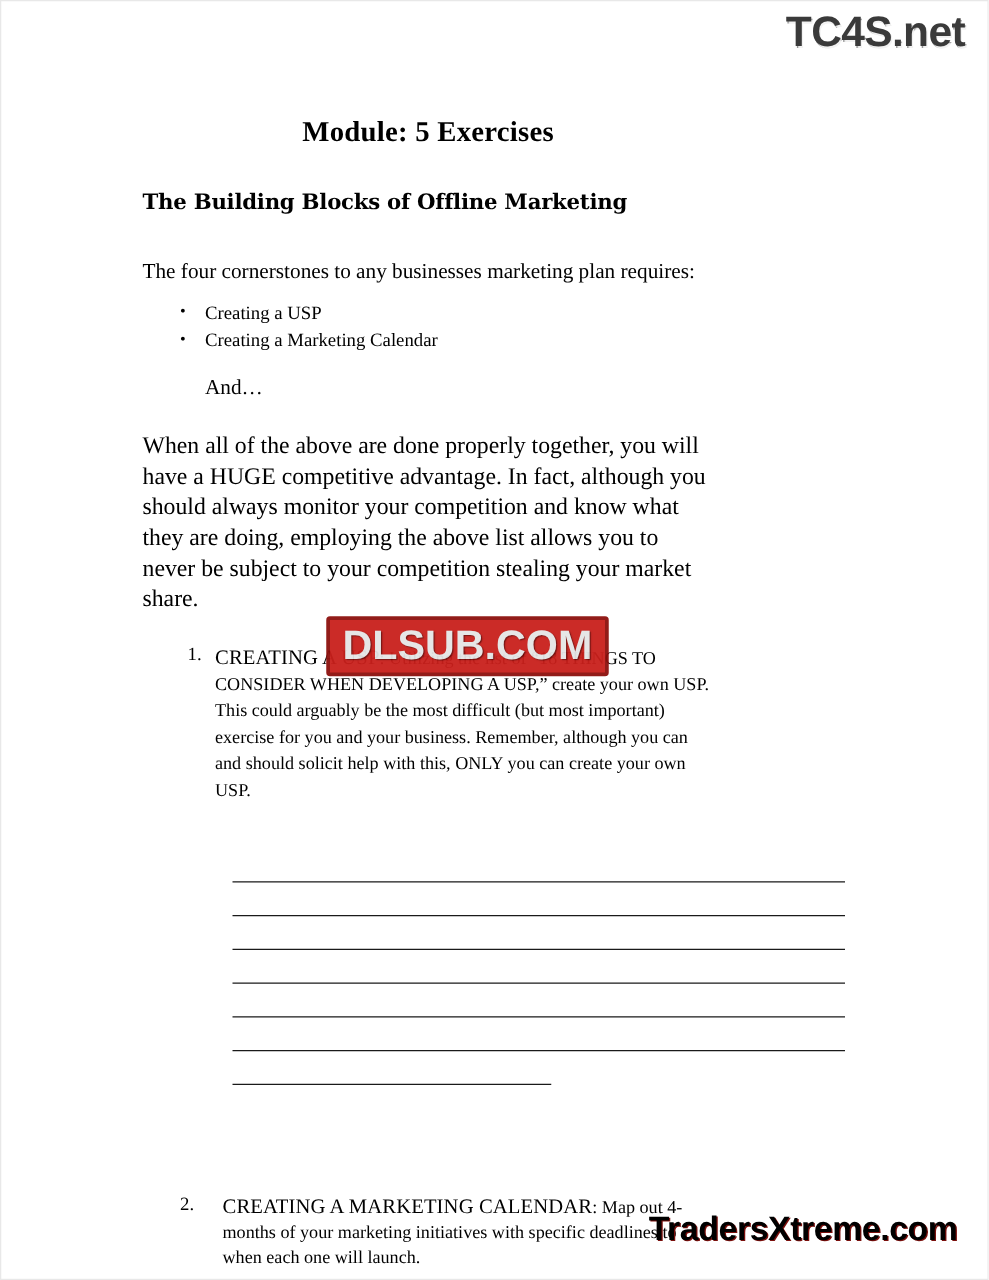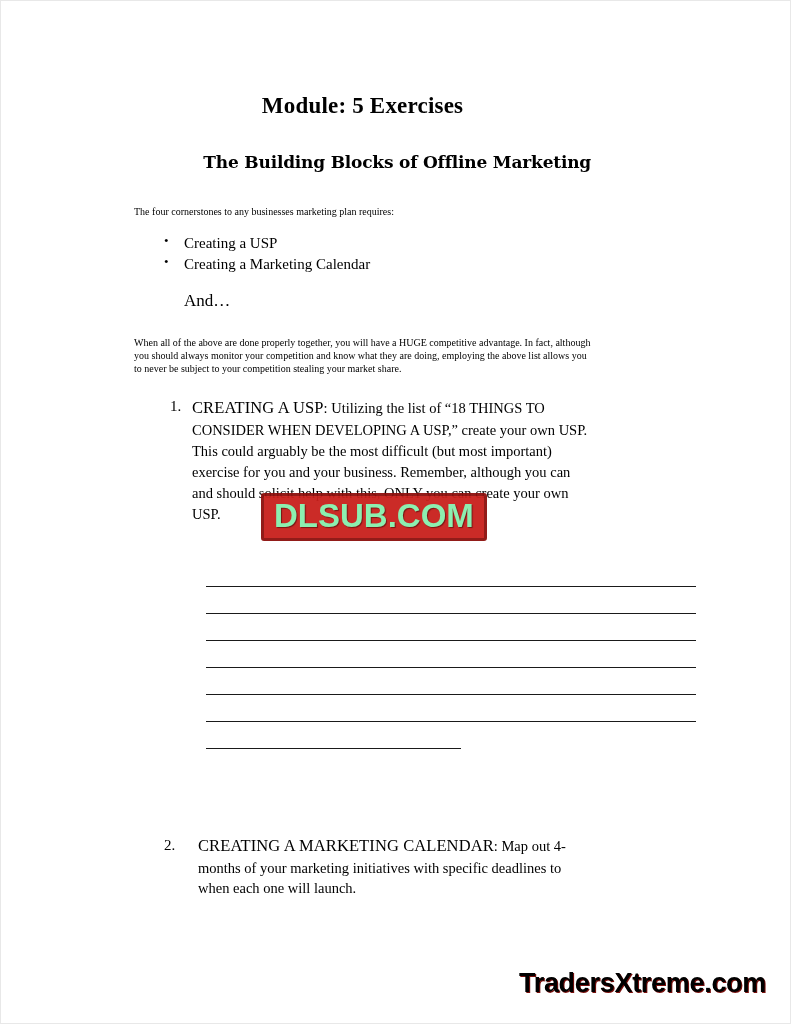--- a/index.html
+++ b/index.html
@@ -45,58 +45,57 @@
     letter-spacing: -0.3px;
     margin-top: 40px;
   }
   .wm-center {
     position: absolute;
     top: 492px;
     left: 260px;
     font-family: "Liberation Sans", sans-serif;
     font-weight: bold;
     font-size: 33px;
-    color: #86efac;
+    color: #e5e5e5;
     background: #c9201c;
     border: 3px solid #8d100d;
     border-radius: 3px;
     padding: 1px 10px 3px 10px;
     letter-spacing: 0px;
     text-shadow: 1px 1px 1px #6e0a08;
     opacity: 0.95;
   }
 
   
   .doc {
     position: absolute;
     top: 0;
     left: 0;
     width: 680px;
     height: 1024px;
     padding: 78px 110px 40px 113px;
     box-sizing: border-box;
-    margin-left: 20px;
   }
   .title {
     text-align: center;
     font-family: "Liberation Serif", serif;
     font-weight: bold;
     font-size: 23px;
     margin: 14px 0 0 0;
     letter-spacing: 0.2px;
   }
   .subtitle {
-    text-align: right;
+    text-align: left;
     font-family: "DejaVu Serif", serif;
     font-size: 17px;
     margin: 33px 0 0 0;
     letter-spacing: -0.2px;
   }
   .intro {
-    font-size: 10px;
+    font-size: 17px;
     margin: 34px 0 0 0;
     line-height: 1.25;
   }
   ul.bullets {
     list-style: none;
     margin: 14px 0 0 0;
     padding: 0 0 0 30px;
   }
   ul.bullets li {
     position: relative;
@@ -110,21 +109,21 @@
     left: 0;
     top: -1px;
     font-size: 13px;
   }
   .and-line {
     font-size: 17px;
     padding-left: 50px;
     margin: 16px 0 14px 0;
   }
   .para {
-    font-size: 10px;
+    font-size: 19px;
     line-height: 1.3;
     margin: 25px 0 0 0;
   }
   ol.items {
     list-style: none;
     counter-reset: itemnum;
     margin: 22px 0 0 0;
     padding: 0 0 0 36px;
   }
   ol.items li {
@@ -226,16 +225,17 @@
 
     <div class="item2-wrap">
       <div class="item2-row">
         <span class="item2-num">2.</span>
         <span class="item-head">CREATING A MARKETING CALENDAR</span><span class="item-body">: Map out 4-months of your marketing initiatives with specific deadlines to when each one will launch.</span>
       </div>
     </div>
 
   </div>
 
+  <div class="wm-top">TC4S.net</div>
   <div class="wm-center">DLSUB.COM</div>
   <div class="wm-bottom">TradersXtreme.com</div>
 
 </div>
 
 </body></html>

